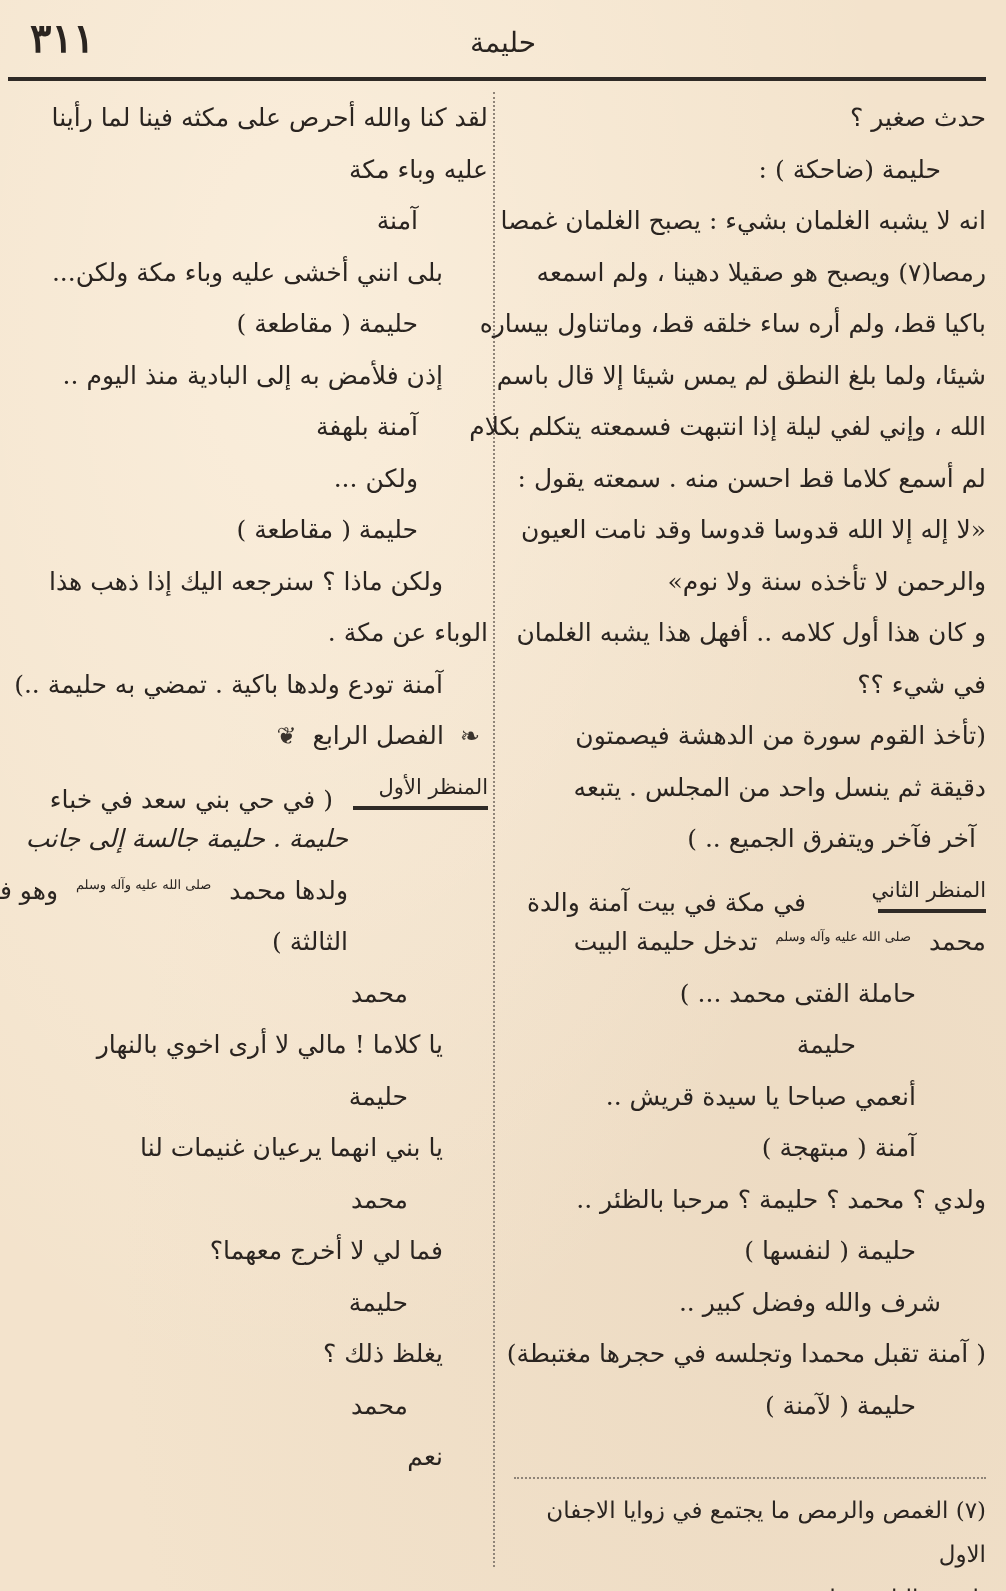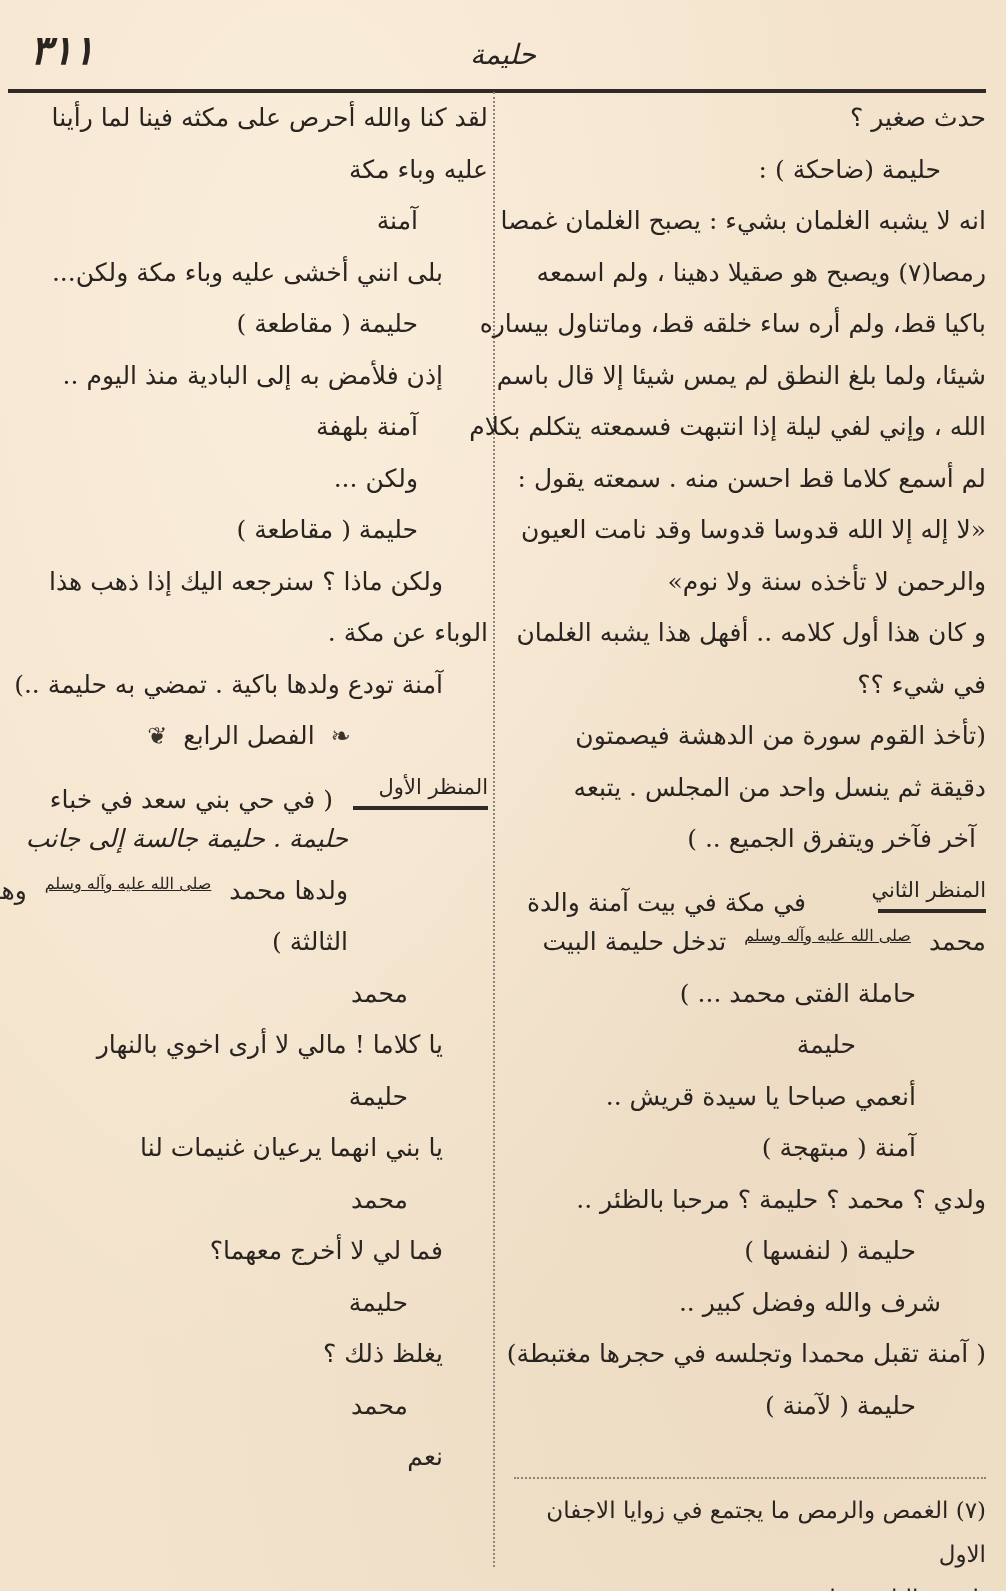--- a/index.html
+++ b/index.html
@@ -5,21 +5,21 @@
   html, body { margin:0; padding:0; }
   body {
     width:1006px; height:1591px; overflow:hidden;
     background:#f3e3cc;
     background-image: radial-gradient(ellipse at 30% 20%, rgba(255,245,230,0.6), rgba(0,0,0,0) 60%),
                       radial-gradient(ellipse at 80% 80%, rgba(230,210,185,0.5), rgba(0,0,0,0) 60%);
     font-family: "DejaVu Serif", "Liberation Serif", serif;
     color:#2a2420;
     position:relative;
   }
-  .header { position:absolute; top:12px; left:0; width:1006px; height:80px;font-style:italic; }
+  .header { position:absolute; top:0; left:0; width:1006px; height:80px; }
   .page-number {
     position:absolute; left:30px; top:14px;
     font-size:40px; font-weight:bold; letter-spacing:2px; direction:ltr;
   }
   .running-title {
     position:absolute; left:0; right:0; top:26px; text-align:center;
     font-size:28px;
   }
   .header-rule {
     position:absolute; left:8px; right:20px; top:77px; height:4px; background:#2f2a26;
@@ -31,39 +31,39 @@
   .col-right { right:20px; width:472px; }
   .col-left { left:10px; width:478px; }
   .divider {
     position:absolute; left:493px; top:92px; width:0; height:1475px;
     border-left:2px dotted #8f8478;
   }
   .line { white-space:nowrap; height:51.5px; overflow:visible; }
   .ind-1 { padding-right:45px; }
   .ind-2 { padding-right:70px; }
   .ind-3 { padding-right:130px; }
-  .ind-c { text-align:center; }
+  .ind-c { text-align:right; }
   .scene-row { position:relative; height:51.5px; }
   .scene-label {
     position:absolute; right:0; top:0; font-size:21px;
   }
   .scene-rule {
     position:absolute; right:0; top:44px; height:4px; background:#2f2a26;
   }
   .scene-text { position:absolute; top:12px; white-space:nowrap; }
   .ornament { color:#3a332d; font-size:24px; padding:0 8px; }
   .footnote-sep {
     position:absolute; right:20px; width:472px; top:1477px; height:0;
     border-top:2px dotted #8f8478;
   }
   .footnote {
     position:absolute; right:20px; width:472px; top:1488px;
     direction:rtl; text-align:right; font-size:23px; line-height:44px;
   }
-  .honorific { font-size:16px; vertical-align:super; padding:0 10px; line-height:1;text-decoration:underline; }
+  .honorific { font-size:13px; vertical-align:super; padding:0 10px; line-height:1; }
 </style>
 </head>
 <body>
 
 <div class="header">
   <div class="page-number">٣١١</div>
   <div class="running-title">حليمة</div>
   <div class="header-rule"></div>
 </div>
 

